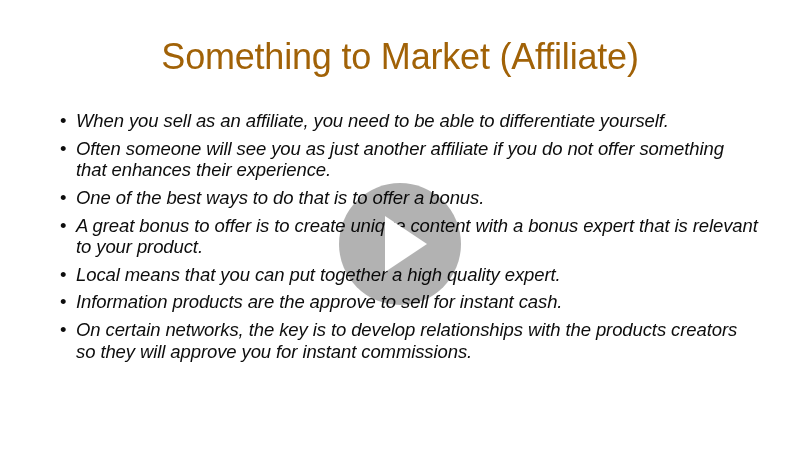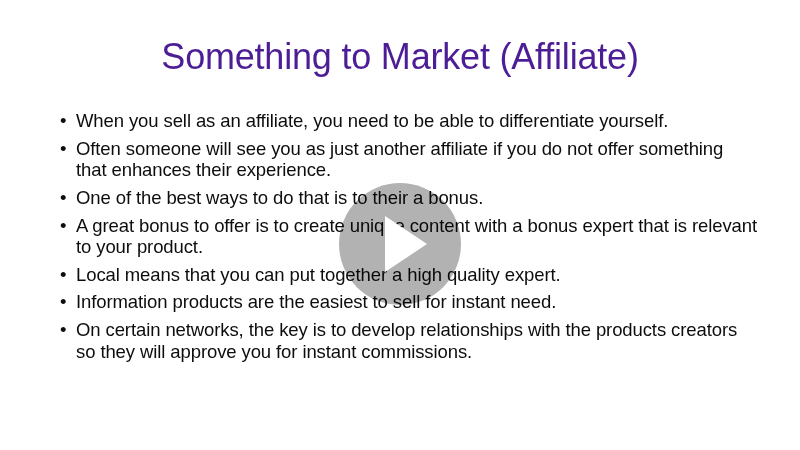--- a/index.html
+++ b/index.html
@@ -21,21 +21,21 @@
     box-sizing: border-box;
   }
   #slide-title {
     position: absolute;
     left: 0;
     top: 36px;
     width: 800px;
     text-align: center;
     font-size: 36px;
     font-weight: 400;
-    color: #4c1d95;
+    color: #a16207;
     letter-spacing: -0.2px;
     line-height: 1.15;
     white-space: nowrap;
   }
   #bullet-list {
     position: absolute;
     left: 58px;
     top: 110px;
     width: 700px;
     margin: 0;
@@ -57,20 +57,21 @@
   .bullet-dot {
     position: absolute;
     left: 2px;
     top: 0;
     font-size: 18.5px;
     line-height: 1.17;
     color: #0d0d0d;
   }
   .bullet-text {
     display: block;
+    font-style: italic;
   }
   
   #play-overlay {
     position: absolute;
     left: 339px;
     top: 183px;
     width: 122px;
     height: 122px;
   }
   #play-circle {
@@ -104,33 +105,33 @@
     <li class="bullet-item">
       <span class="bullet-dot">•</span>
       <span class="bullet-text">When you sell as an affiliate, you need to be able to differentiate yourself.</span>
     </li>
     <li class="bullet-item">
       <span class="bullet-dot">•</span>
       <span class="bullet-text">Often someone will see you as just another affiliate if you do not offer something that enhances their experience.</span>
     </li>
     <li class="bullet-item">
       <span class="bullet-dot">•</span>
-      <span class="bullet-text">One of the best ways to do that is to their a bonus.</span>
+      <span class="bullet-text">One of the best ways to do that is to offer a bonus.</span>
     </li>
     <li class="bullet-item">
       <span class="bullet-dot">•</span>
       <span class="bullet-text">A great bonus to offer is to create unique content with a bonus expert that is relevant to your product.</span>
     </li>
     <li class="bullet-item">
       <span class="bullet-dot">•</span>
       <span class="bullet-text">Local means that you can put together a high quality expert.</span>
     </li>
     <li class="bullet-item">
       <span class="bullet-dot">•</span>
-      <span class="bullet-text">Information products are the easiest to sell for instant need.</span>
+      <span class="bullet-text">Information products are the approve to sell for instant cash.</span>
     </li>
     <li class="bullet-item">
       <span class="bullet-dot">•</span>
       <span class="bullet-text">On certain networks, the key is to develop relationships with the products creators so they will approve you for instant commissions.</span>
     </li>
   </ul>
 
   <div id="play-overlay" title="Play">
     <div id="play-circle"></div>
     <div id="play-triangle"></div>

